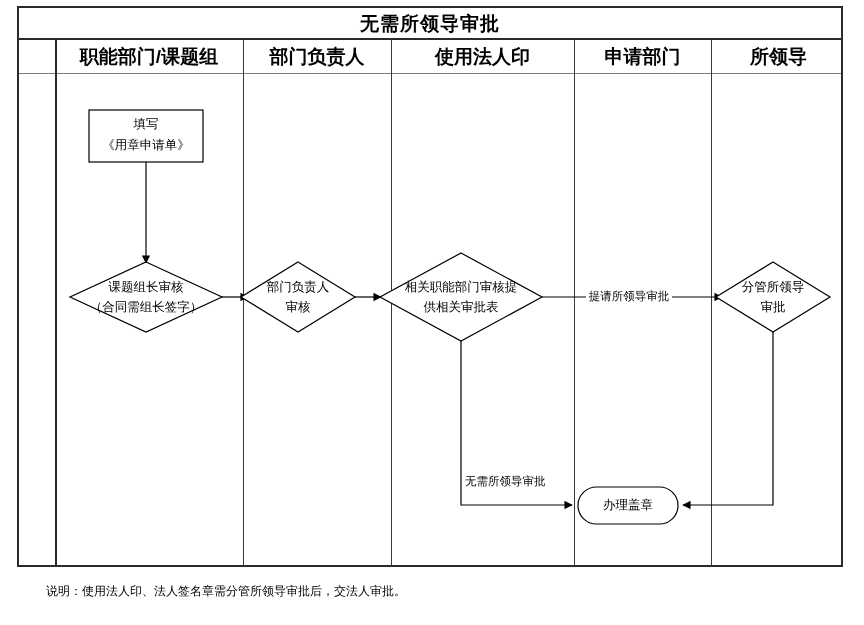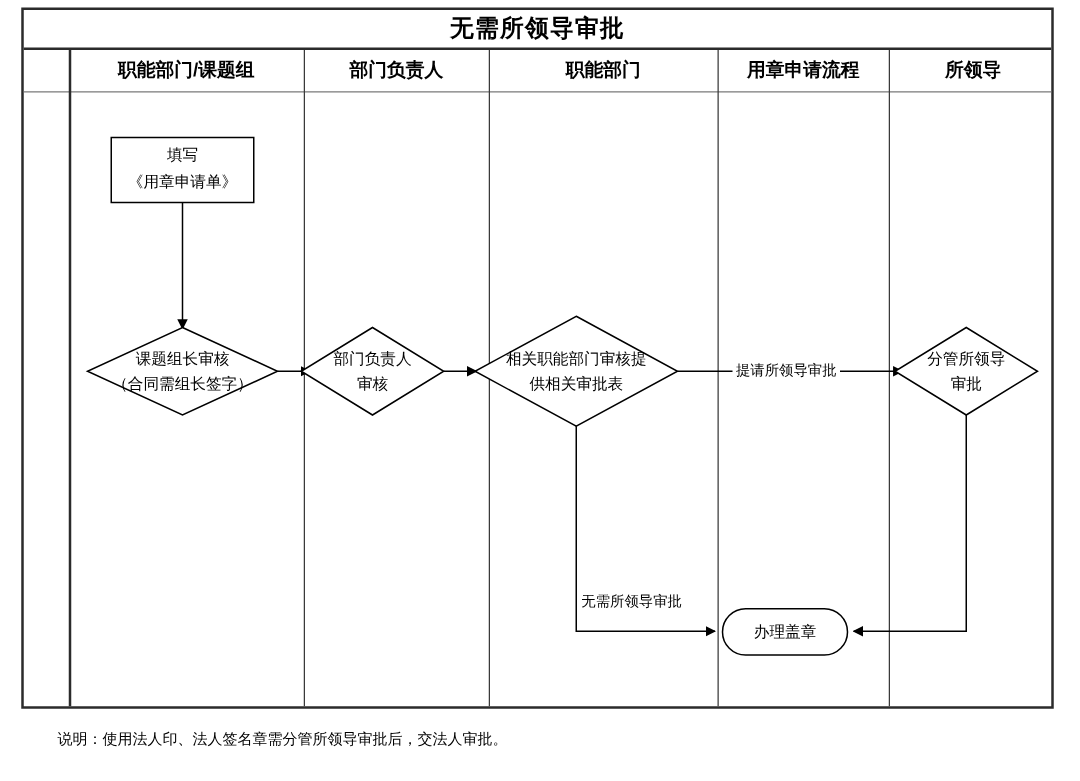--- a/index.html
+++ b/index.html
@@ -65,21 +65,21 @@
     box-sizing: border-box;
     border-bottom: 1px solid #7a7a7a;
   }
   .header-cell {
     position: absolute;
     top: 0;
     height: 100%;
     display: flex;
     align-items: center;
     justify-content: center;
-    font-size: 15px;
+    font-size: 19px;
     font-weight: bold;
     box-sizing: border-box;
   }
 
   
   .col-sep {
     position: absolute;
     top: 32px;
     bottom: 0;
     width: 1px;
@@ -142,22 +142,22 @@
   <div class="flow-table">
 
     <div class="title-row">
       <span class="title-text">无需所领导审批</span>
     </div>
 
     <div class="header-row">
       <div class="header-cell" style="left:0px; width:36px;"></div>
       <div class="header-cell" style="left:36px; width:188px;">职能部门/课题组</div>
       <div class="header-cell" style="left:224px; width:148px;">部门负责人</div>
-      <div class="header-cell" style="left:372px; width:183px;">职能部门</div>
-      <div class="header-cell" style="left:555px; width:137px;">用章申请流程</div>
+      <div class="header-cell" style="left:372px; width:183px;">使用法人印</div>
+      <div class="header-cell" style="left:555px; width:137px;">申请部门</div>
       <div class="header-cell" style="left:692px; width:135px;">所领导</div>
     </div>
 
     <div class="col-sep thick" style="left:36px;"></div>
     <div class="col-sep" style="left:224px;"></div>
     <div class="col-sep" style="left:372px;"></div>
     <div class="col-sep" style="left:555px;"></div>
     <div class="col-sep" style="left:692px;"></div>
 
   </div>

